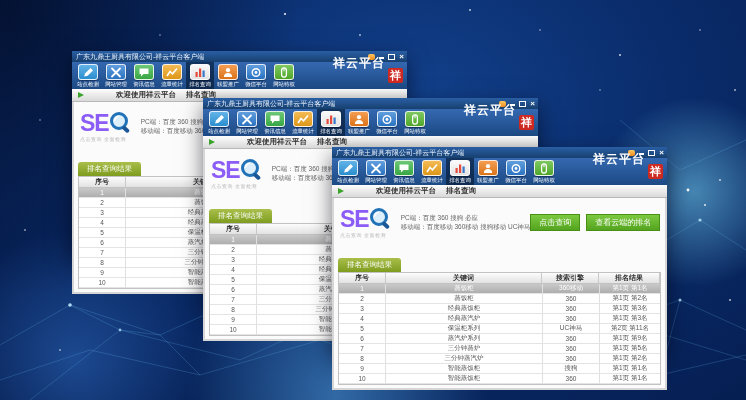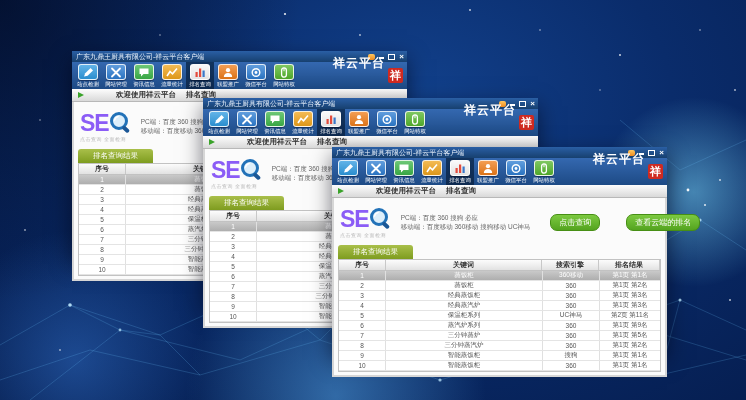--- a/index.html
+++ b/index.html
@@ -52,24 +52,24 @@
   
   .content{flex:1;display:flex;flex-direction:column;background:#fbfbfb;
            border-left:2px solid #d6d6d6;border-right:2px solid #d6d6d6;border-bottom:2px solid #d6d6d6;}
   .seo-row{height:44px;display:flex;align-items:center;padding:2px 6px 0;flex:0 0 auto;}
   .seo-logo{display:flex;flex-direction:column;flex:0 0 auto;}
   .seo-logo-main{display:flex;align-items:center;}
   .seo-se{font-size:23px;font-weight:bold;color:#8b5cf6;letter-spacing:-1px;line-height:24px;}
   .seo-slogan{font-size:5px;color:#b9b9b9;letter-spacing:.5px;margin-top:1px;white-space:nowrap;}
   .engines{margin-left:8px;font-size:6.5px;color:#666;line-height:9px;white-space:nowrap;}
   .btn-group{margin-left:auto;display:flex;gap:6px;}
-  .btn{background:linear-gradient(#7cc940,#54a41f);border:1px solid #478f15;border-radius:7px;
-       color:#fff;font-size:8px;height:17px;line-height:15px;padding:0 8px;white-space:nowrap;cursor:pointer;margin-left:20px;}
-  .tab{margin:1px 0 0 4px;align-self:flex-start;background:linear-gradient(#a9bf4a,#7e9c1f);
-       color:#fff;font-size:7.5px;padding:2px 15px;border-radius:3px 3px 0 0;flex:0 0 auto;}
+  .btn{background:linear-gradient(#7cc940,#54a41f);border:1px solid #478f15;border-radius:0;
+       color:#fff;font-size:8px;height:17px;line-height:15px;padding:0 8px;white-space:nowrap;cursor:pointer;}
+  .tab{margin:14px 0 0 4px;align-self:flex-start;background:linear-gradient(#a9bf4a,#7e9c1f);
+       color:#fff;font-size:7.5px;padding:2px 9px;border-radius:3px 3px 0 0;flex:0 0 auto;}
   .table{margin:0 4px 3px;border:1px solid #c2c2c2;background:#fff;flex:1;display:flex;flex-direction:column;}
   .thead{display:flex;background:linear-gradient(#fcfcfc,#e2e2e2);border-bottom:1px solid #c2c2c2;
          flex:0 0 auto;height:10px;}
   .thead .tcell{font-size:7px;font-weight:bold;color:#333;}
   .tbody{flex:1;display:flex;flex-direction:column;}
   .trow{flex:1;display:flex;border-bottom:1px solid #e4e4e4;background:#fff;}
   .trow.sel{background:linear-gradient(#c9c9c9,#aeaeae);}
   .trow.sel .tcell{color:#fff;}
   .tcell{display:flex;align-items:center;justify-content:center;overflow:hidden;white-space:nowrap;
          font-size:6.5px;color:#555;border-right:1px solid #e0e0e0;height:100%;}

